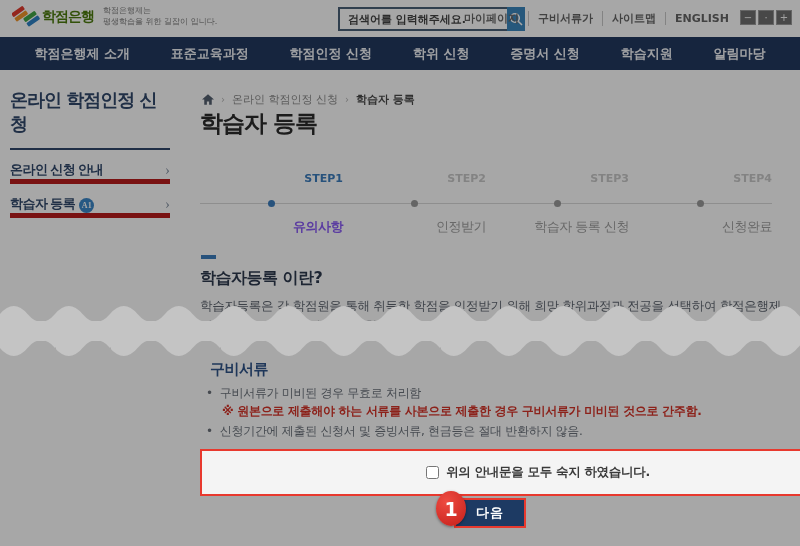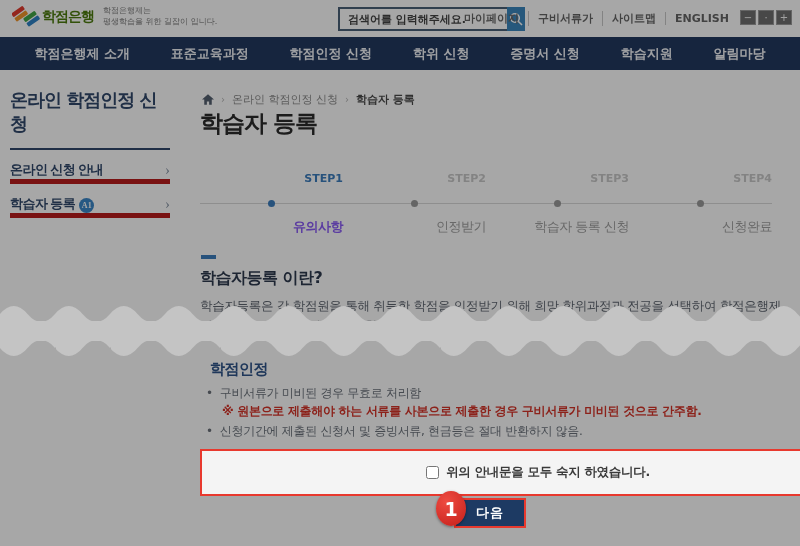--- a/index.html
+++ b/index.html
@@ -184,21 +184,21 @@
         <span class="dot"></span>
         <span class="slabel">신청완료</span>
       </div>
     </div>
   </div>
 
   <div class="intro-dash"></div>
   <div class="intro-h">학습자등록 이란?</div>
   <div class="intro-body">학습자등록은 각 학점원을 통해 취득한 학점을 인정받기 위해 희망 학위과정과 전공을 선택하여 학점은행제에 등록하는 절차를 말합니다. 학습자</div>
 
-  <div class="docs-h">학점인정</div>
+  <div class="docs-h">구비서류</div>
   <div class="docs-li docs-b1">
     <span class="bt">•</span><span>구비서류가 미비된 경우 무효로 처리함</span>
   </div>
   <div class="docs-warn">※ 원본으로 제출해야 하는 서류를 사본으로 제출한 경우 구비서류가 미비된 것으로 간주함.</div>
   <div class="docs-li docs-b2">
     <span class="bt">•</span><span>신청기간에 제출된 신청서 및 증빙서류, 현금등은 절대 반환하지 않음.</span>
   </div>
 
   <div class="overlay"></div>
 

